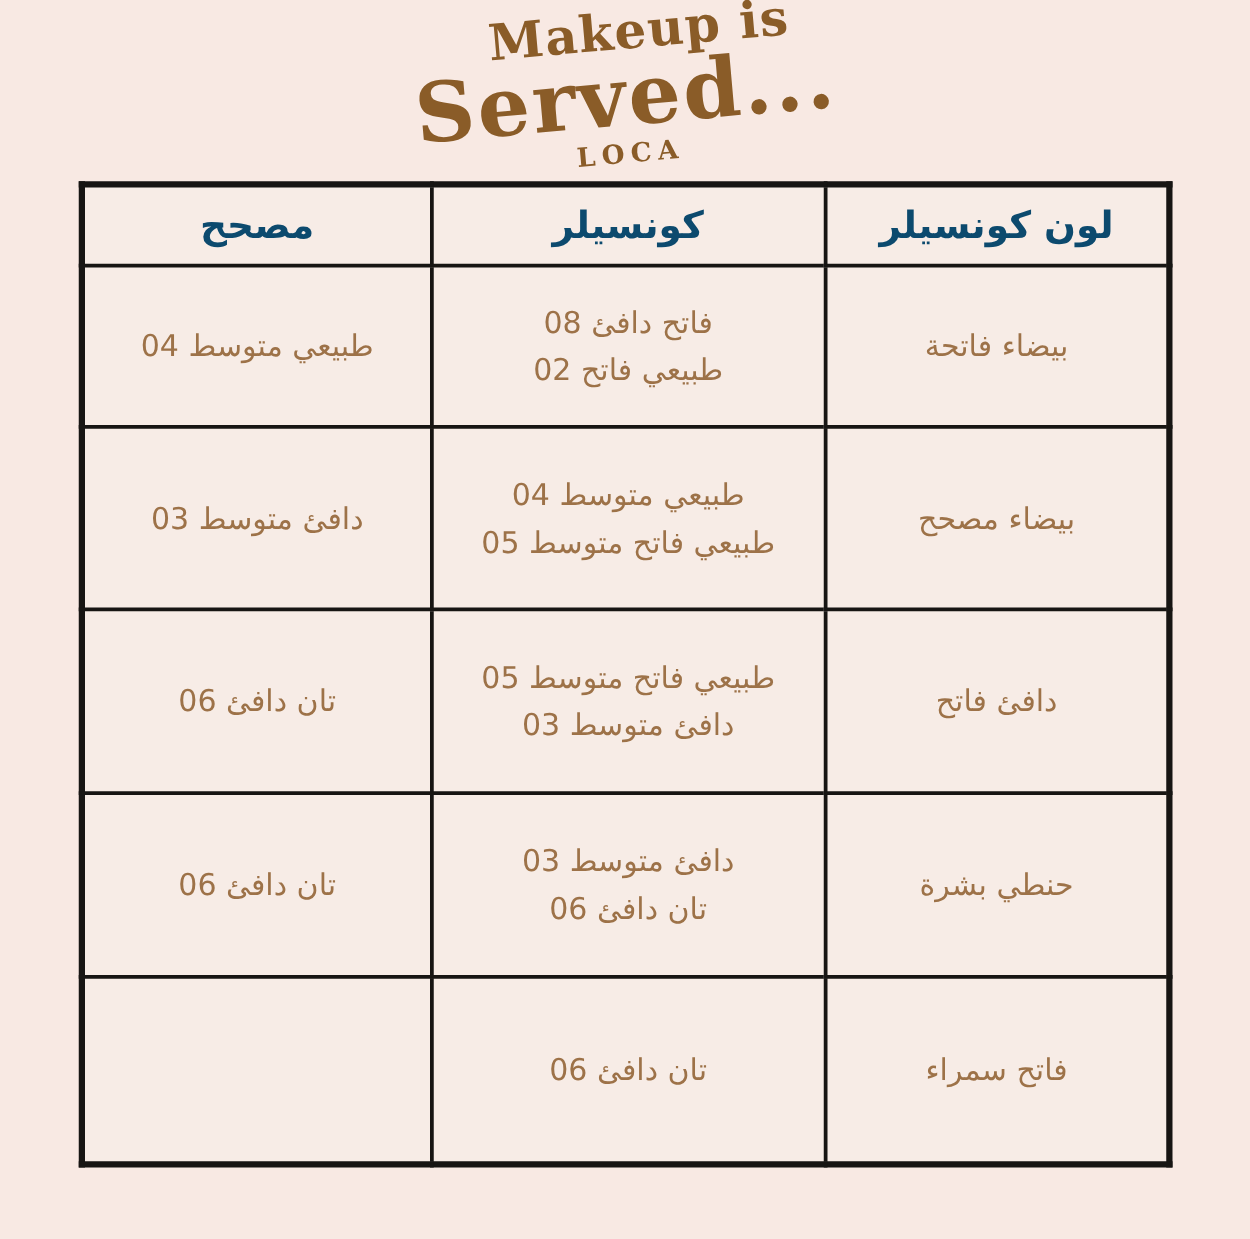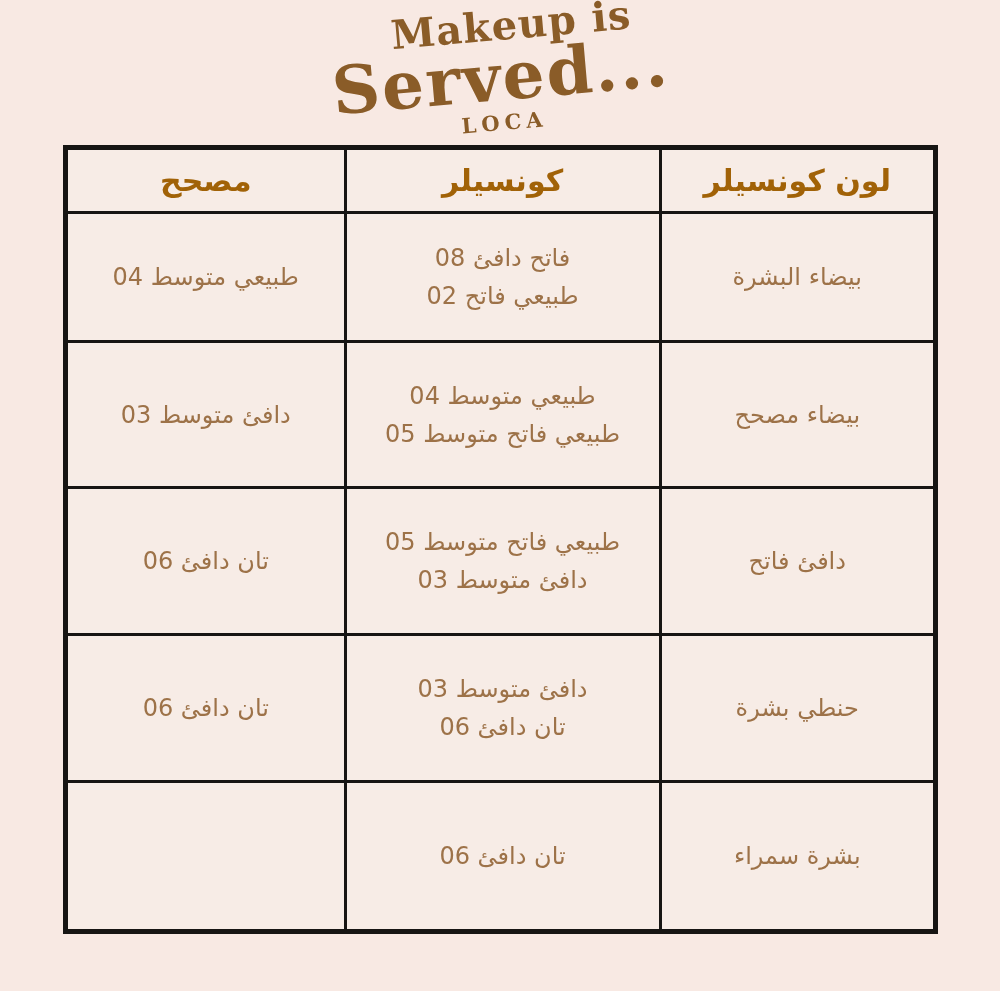--- a/index.html
+++ b/index.html
@@ -64,21 +64,21 @@
     border: 5px solid #171513;
   }
   .shade-table td, .shade-table th {
     border: 3px solid #171513;
     text-align: center;
     vertical-align: middle;
     padding: 0 10px;
     overflow: hidden;
   }
   .shade-table th {
-    color: #a16207;
+    color: #0c4a6e;
     font-weight: bold;
     font-size: 30px;
     height: 61px;
   }
   .shade-table td {
     color: #9d7248;
     font-size: 24px;
     font-weight: 500;
   }
   tr.row-1 td { height: 126px; }
@@ -111,21 +111,21 @@
   <thead>
     <tr>
       <th>لون كونسيلر</th>
       <th>كونسيلر</th>
       <th>مصحح</th>
     </tr>
   </thead>
   <tbody>
     <tr class="row-1">
       <td>
-        <div class="cell-line">بيضاء البشرة</div>
+        <div class="cell-line">بيضاء فاتحة</div>
       </td>
       <td>
         <div class="cell-line">فاتح دافئ 08</div>
         <div class="cell-line">طبيعي فاتح 02</div>
       </td>
       <td>
         <div class="cell-line">طبيعي متوسط 04</div>
       </td>
     </tr>
     <tr class="row-2">
@@ -159,21 +159,21 @@
       <td>
         <div class="cell-line">دافئ متوسط 03</div>
         <div class="cell-line">تان دافئ 06</div>
       </td>
       <td>
         <div class="cell-line">تان دافئ 06</div>
       </td>
     </tr>
     <tr class="row-5">
       <td>
-        <div class="cell-line">بشرة سمراء</div>
+        <div class="cell-line">فاتح سمراء</div>
       </td>
       <td>
         <div class="cell-line">تان دافئ 06</div>
 
       </td>
       <td>
         
       </td>
     </tr>
   </tbody>

